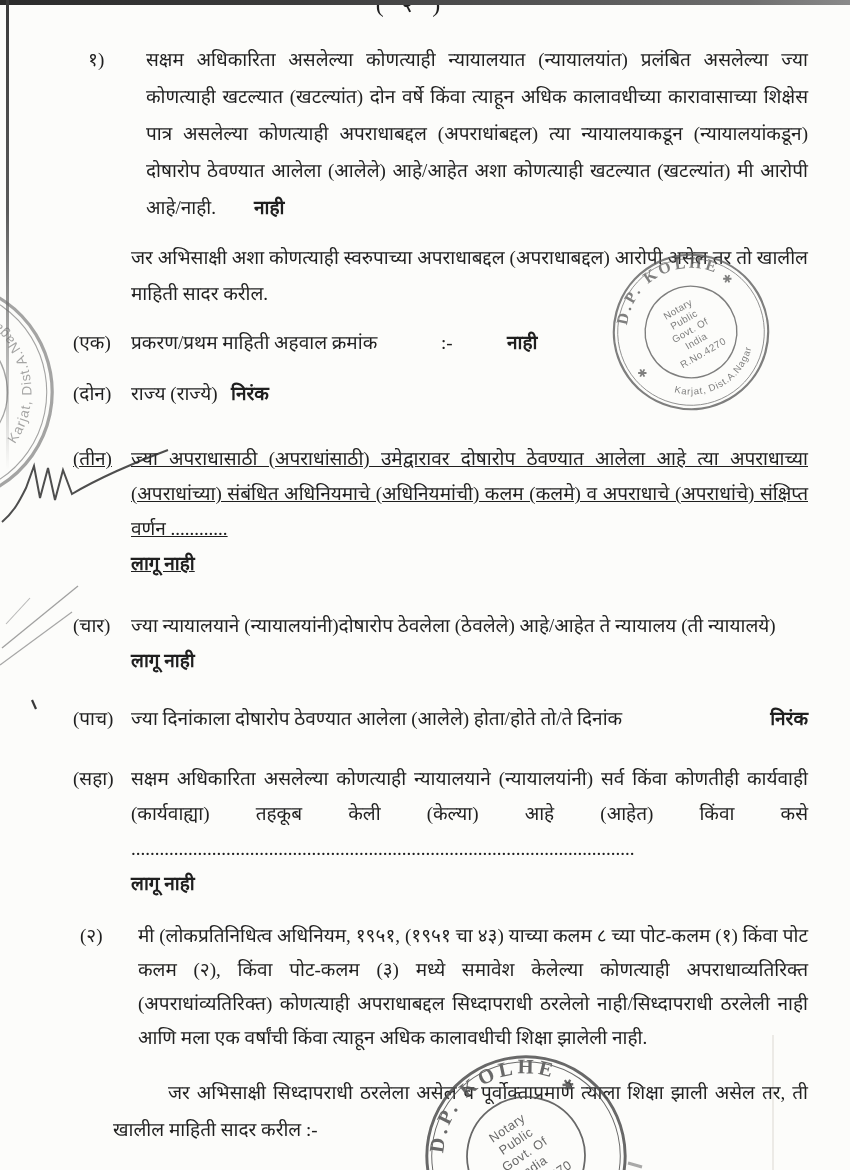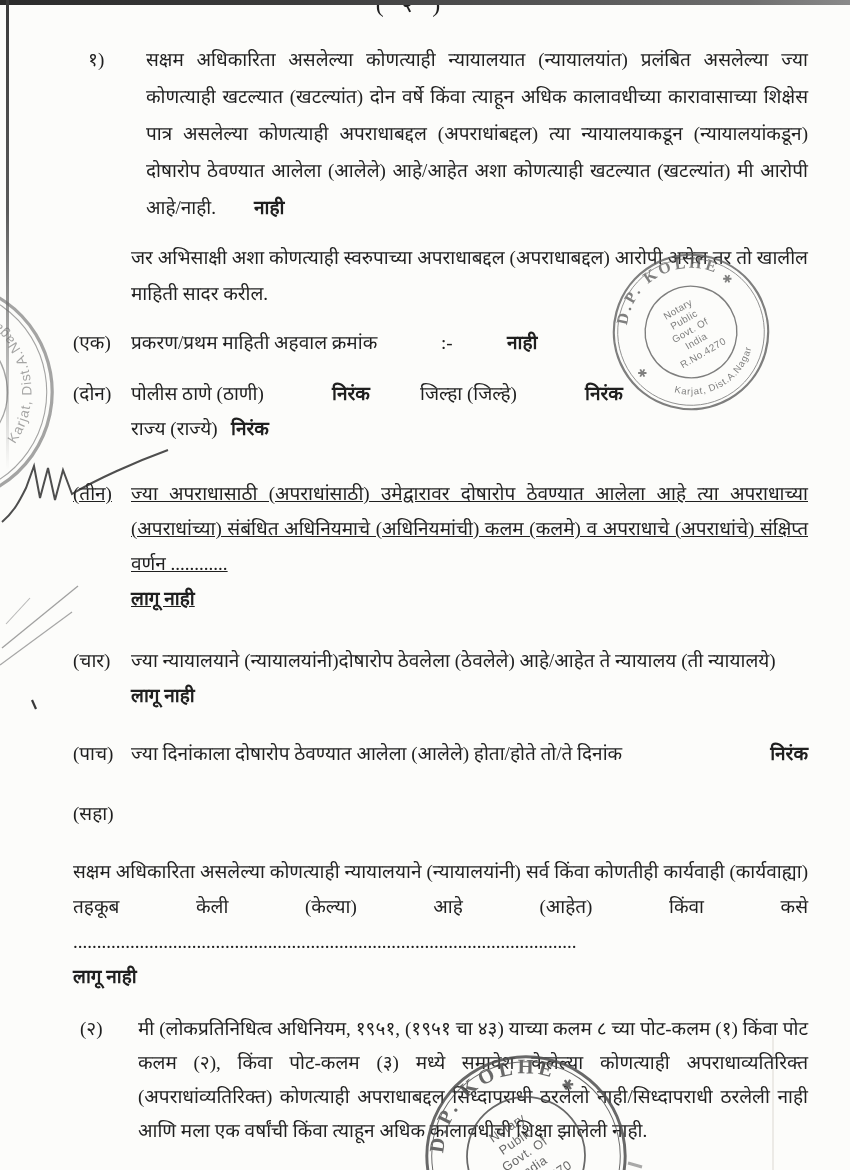--- a/index.html
+++ b/index.html
@@ -40,21 +40,21 @@
   .inline-ans{font-weight:700;margin-left:38px;}
   
   .b-item1{margin-top:36px;line-height:37px;font-size:19px;}
   .b-item1 .label{padding-left:15px;}
   .b-para2{margin-top:14px;line-height:36px;font-size:19px;}
   .b-ek{margin-top:13px;line-height:35px;font-size:19px;align-items:center;}
   .b-don{margin-top:16px;line-height:35px;font-size:19px;}
   .b-teen{margin-top:30px;line-height:35px;font-size:19px;text-decoration:underline;}
   .b-char{margin-top:27px;line-height:35px;font-size:19px;}
   .b-pach{margin-top:23px;line-height:35px;font-size:19px;}
-  .b-saha{margin-top:25px;line-height:35px;font-size:19px;flex-direction:column;}
+  .b-saha{margin-top:25px;line-height:35px;font-size:19px;}
   .b-item2{margin-top:18px;line-height:34px;font-size:19px;}
   .b-item2 .label{padding-left:7px;}
   .b-para3{margin-top:19px;line-height:37px;font-size:19px;margin-left:-18px;}
   .b-para3 .content{text-indent:55px;}
   .fld1{display:inline-block;width:201px;}
   .vcol1{display:inline-block;width:88px;font-weight:700;}
   .fld2{display:inline-block;width:165px;}
   .fld3{display:inline-block;width:100px;}
   .ek-field{display:inline-block;width:310px;}
   .ek-sep{display:inline-block;width:66px;}
@@ -99,23 +99,20 @@
     <div class="row b-ek">
       <div class="label">(एक)</div>
       <div class="content ans-line">
         <span class="ek-field">प्रकरण/प्रथम माहिती अहवाल क्रमांक</span><span class="ek-sep">:-</span><span class="ans">नाही</span>
       </div>
     </div>
 
     <div class="row b-don">
       <div class="label">(दोन)</div>
       <div class="content ans-line">
-        <div>
-          <span class="fld1">पोलीस ठाणे (ठाणी)</span><span class="vcol1">निरंक</span><span class="fld2">जिल्हा (जिल्हे)</span><span class="ans">निरंक</span>
-        </div>
         <div>
           <span class="fld3">राज्य (राज्ये)</span><span class="ans">निरंक</span>
         </div>
       </div>
     </div>
 
     <div class="row b-teen">
       <div class="label">(तीन)</div>
       <div class="content">
         <span>ज्या अपराधासाठी (अपराधांसाठी) उमेद्वारावर दोषारोप ठेवण्यात आलेला आहे त्या अपराधाच्या (अपराधांच्या) संबंधित अधिनियमाचे (अधिनियमांची) कलम (कलमे) व अपराधाचे (अपराधांचे) संक्षिप्त वर्णन ............</span>

